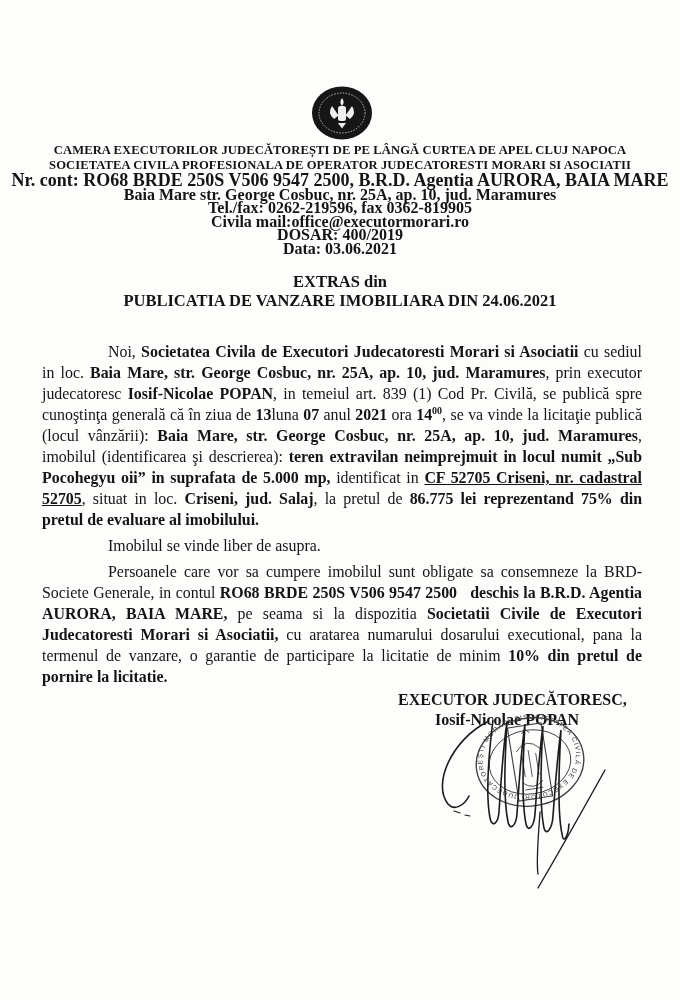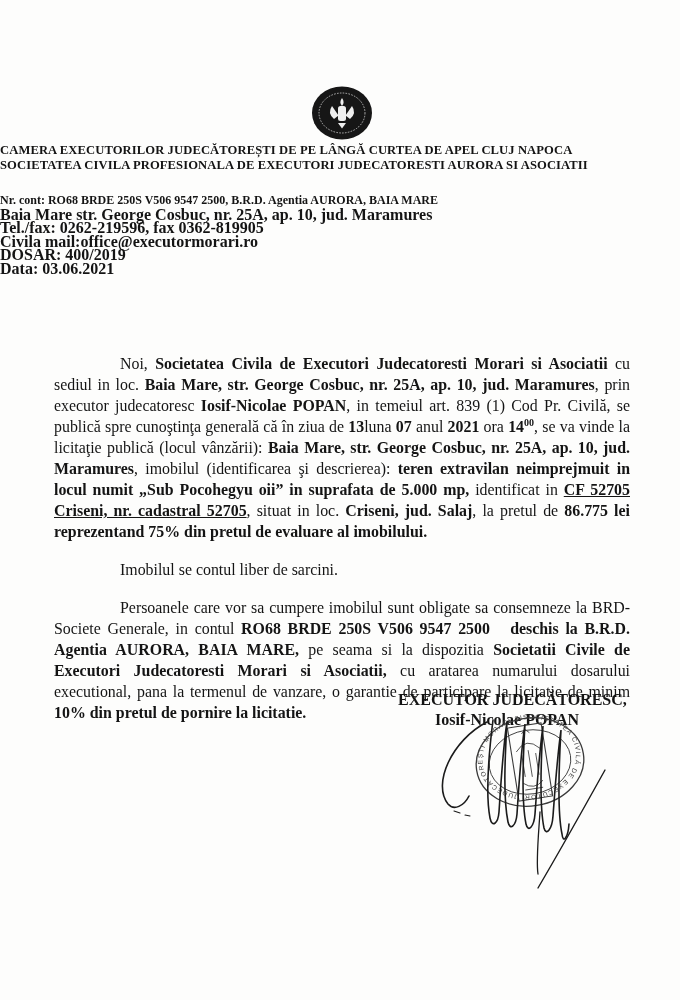--- a/index.html
+++ b/index.html
@@ -7,32 +7,32 @@
     position:relative;
     width:680px;height:1000px;
     background:#fdfdfc;
     font-family:"Liberation Serif", serif;
     color:#141414;
     overflow:hidden;
   }
   
   .seal-top{position:absolute;left:309px;top:85px;width:66px;height:58px;}
   
-  .hdr{position:absolute;left:0;top:143px;width:680px;font-weight:bold;}
+  .hdr{position:absolute;left:0;top:143px;width:680px;text-align:center;font-weight:bold;}
   .hdr .h-big{font-size:12.6px;line-height:15.2px;letter-spacing:0.1px;}
-  .hdr .h-med{font-size:12px;line-height:14.2px;margin-top:20px;}
+  .hdr .h-med{font-size:18px;line-height:14.2px;}
   .hdr .h-sml{font-size:16px;line-height:13.6px;}
   
   .doc-title{position:absolute;left:0;top:272px;width:680px;text-align:center;font-weight:bold;}
   .doc-title .t1{font-size:16.5px;line-height:19px;}
   .doc-title .t2{font-size:16.5px;line-height:19px;}
   
   .body-text{position:absolute;left:37px;top:336px;width:610px;
     font-size:15.9px;line-height:21px;text-align:justify;}
-  .body-text p{margin:17px;text-indent:66px;}
+  .body-text p{margin:5px;text-indent:66px;}
   .body-text sup{font-size:10px;font-weight:bold;line-height:0;}
   
   .sig-block{position:absolute;left:398px;top:690px;width:218px;text-align:center;
     font-weight:bold;font-size:16px;line-height:20px;white-space:nowrap;}
   .stamp-layer{position:absolute;left:390px;top:692px;width:265px;height:290px;}
   .b{font-weight:bold;}
 </style>
 </head>
 <body>
 
@@ -45,33 +45,37 @@
       <path d="M33 13 c-2.2 3 -2.2 5.5 0 8 c2.2 -2.5 2.2 -5 0 -8 z" fill="#efefef"></path>
       <path d="M23 21 q-5 7 2 13 l4.5 -3.5 z" fill="#efefef"></path>
       <path d="M43 21 q5 7 -2 13 l-4.5 -3.5 z" fill="#efefef"></path>
       <rect x="29" y="21" width="8" height="15" rx="2.5" fill="#efefef"></rect>
       <path d="M29 38 h8 l-4 5.5 z" fill="#efefef"></path>
     </svg>
   </div>
 
   <div class="hdr">
     <div class="h-big">CAMERA EXECUTORILOR JUDECĂTOREȘTI DE PE LÂNGĂ CURTEA DE APEL CLUJ NAPOCA</div>
-    <div class="h-big">SOCIETATEA CIVILA PROFESIONALA DE EXECUTORI JUDECATORESTI AURORA SI ASOCIATII</div>
+    <div class="h-big">SOCIETATEA CIVILA PROFESIONALA DE OPERATOR JUDECATORESTI MORARI SI ASOCIATII</div>
     <div class="h-med">Nr. cont: RO68 BRDE 250S V506 9547 2500, B.R.D. Agentia AURORA, BAIA MARE</div>
     <div class="h-sml">Baia Mare str. George Cosbuc, nr. 25A, ap. 10, jud. Maramures</div>
     <div class="h-sml">Tel./fax: 0262-219596, fax 0362-819905</div>
     <div class="h-sml">Civila mail:office@executormorari.ro</div>
     <div class="h-sml">DOSAR: 400/2019</div>
     <div class="h-sml">Data: 03.06.2021</div>
   </div>
 
+  <div class="doc-title">
+    <div class="t1">EXTRAS din</div>
+    <div class="t2">PUBLICATIA DE VANZARE IMOBILIARA DIN 24.06.2021</div>
+  </div>
 
   <div class="body-text">
     <p><span>Noi, </span><span class="b">Societatea Civila de Executori Judecatoresti Morari si Asociatii</span><span> cu sediul in loc. </span><span class="b">Baia Mare, str. George Cosbuc, nr. 25A, ap. 10, jud. Maramures</span><span>, prin executor judecatoresc </span><span class="b">Iosif-Nicolae POPAN</span><span>, in temeiul art. 839 (1) Cod Pr. Civilă, se publică spre cunoştinţa generală că în ziua de </span><span class="b">13</span><span>luna </span><span class="b">07</span><span> anul </span><span class="b">2021</span><span> ora </span><span class="b">14</span><sup class="b">00</sup><span>, se va vinde la licitaţie publică (locul vânzării): </span><span class="b">Baia Mare, str. George Cosbuc, nr. 25A, ap. 10, jud. Maramures</span><span>, imobilul (identificarea şi descrierea): </span><span class="b">teren extravilan neimprejmuit in locul numit „Sub Pocohegyu oii” in suprafata de 5.000 mp,</span><span> identificat in </span><span class="b" style="text-decoration: underline;">CF 52705 Criseni, nr. cadastral 52705</span><span>, situat in loc. </span><span class="b">Criseni, jud. Salaj</span><span>, la pretul de </span><span class="b">86.775 lei reprezentand 75% din pretul de evaluare al imobilului.</span></p>
-    <p><span>Imobilul se contul liber de sarcini.</span></p>
+    <p><span>Imobilul se vinde liber de asupra.</span></p>
     <p><span>Persoanele care vor sa cumpere imobilul sunt obligate sa consemneze la BRD-Societe Generale, in contul </span><span class="b">RO68 BRDE 250S V506 9547 2500</span><span class="b">&nbsp;&nbsp; deschis la B.R.D. Agentia AURORA, BAIA MARE,</span><span> pe seama si la dispozitia </span><span class="b">Societatii Civile de Executori Judecatoresti Morari si Asociatii,</span><span> cu aratarea numarului dosarului executional, pana la termenul de vanzare, o garantie de participare la licitatie de minim </span><span class="b">10% din pretul de pornire la licitatie.</span></p>
   </div>
 
   <div class="sig-block">
     <div>EXECUTOR JUDECĂTORESC,</div>
     <div>Iosif-Nicolae POPAN</div>
   </div>
 
   <div class="stamp-layer">
     <svg width="265" height="290" viewBox="0 0 265 290">

